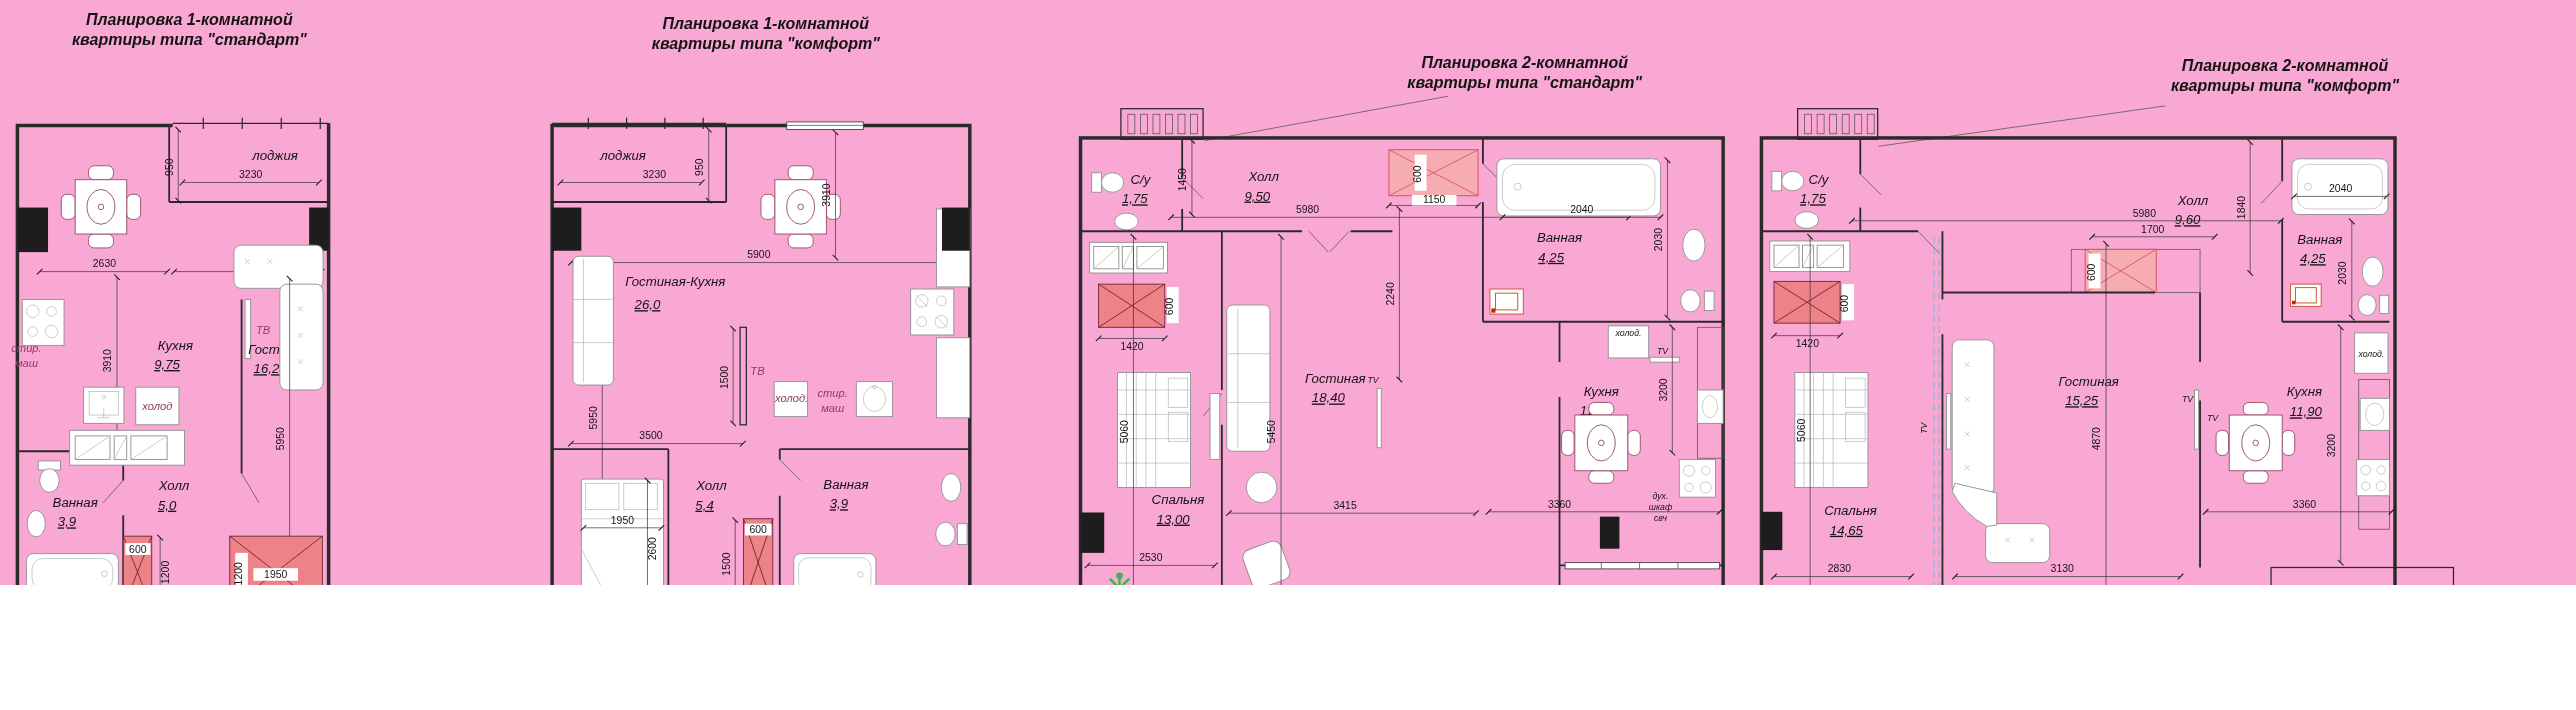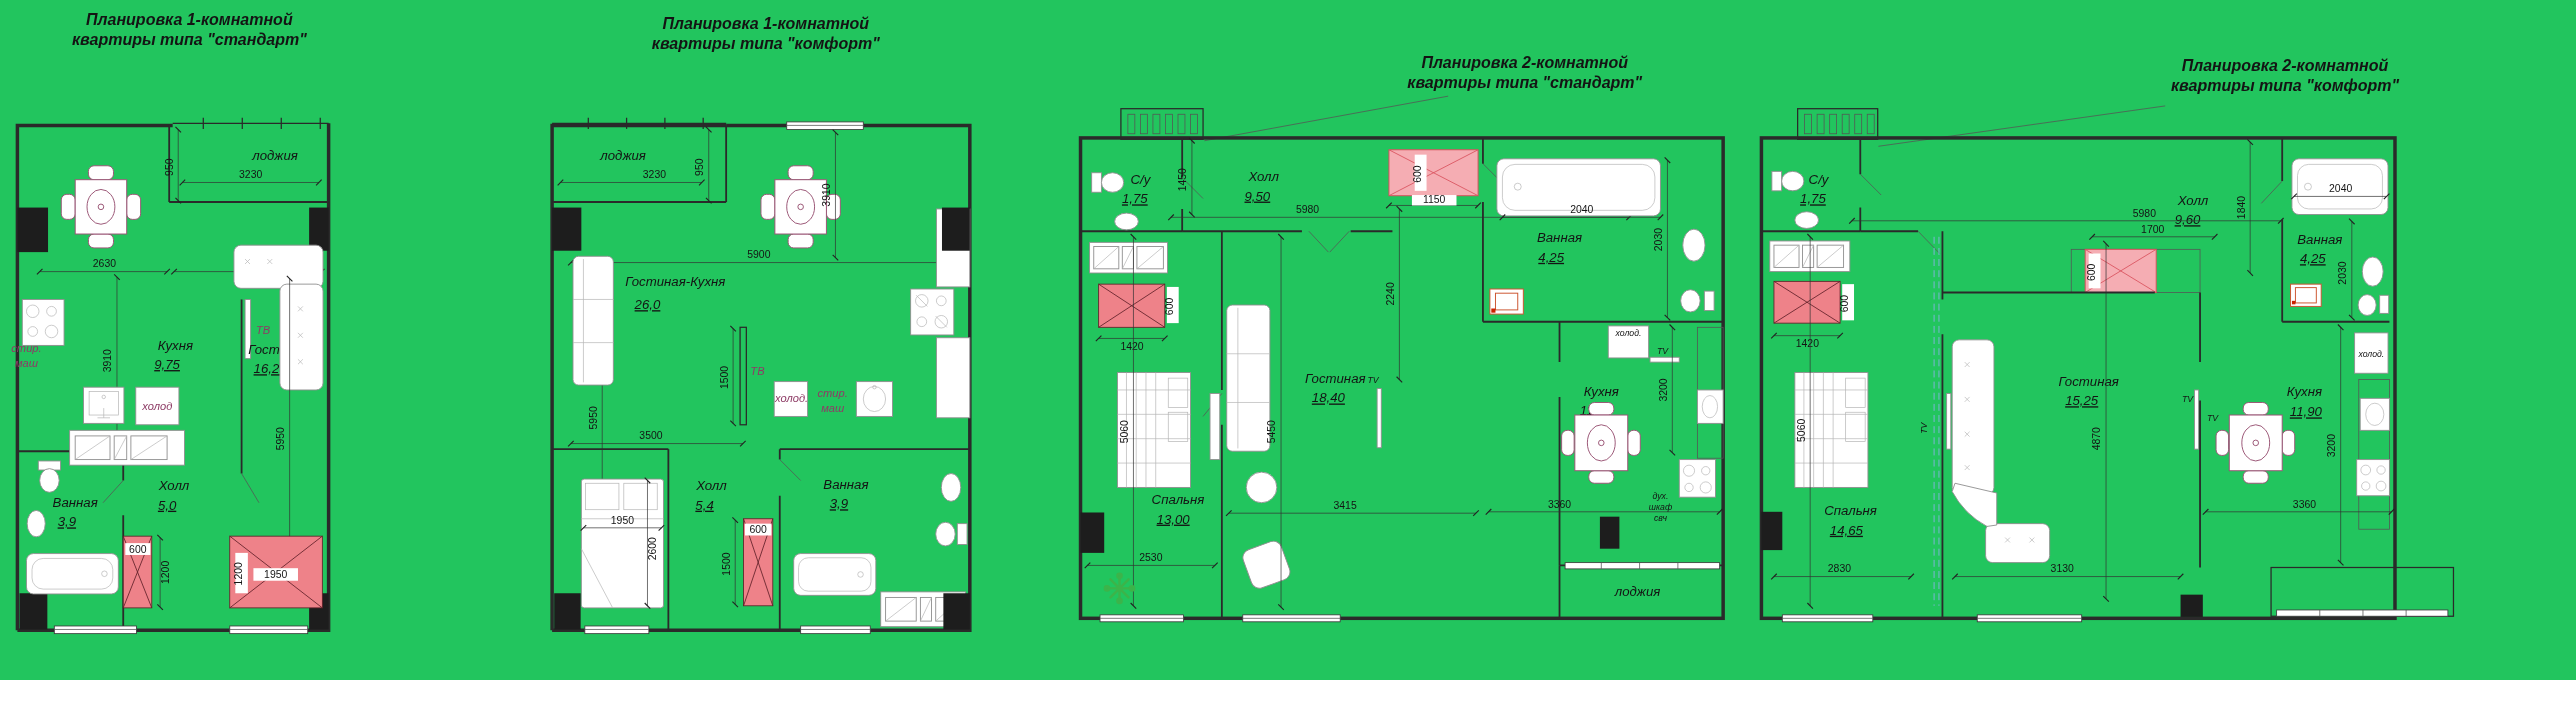--- a/index.html
+++ b/index.html
@@ -1,16 +1,16 @@
 <!DOCTYPE html>
 <html style="font-size:11px"><head>
 <meta charset="utf-8">
 <style>
   html,body{margin:0;padding:0;background:#fff;}
-  #stage{position:relative;width:2576px;height:680px;background:#22c55e;overflow:hidden;}
+  #stage{position:relative;width:2576px;height:585px;background:#f9a8d4;overflow:hidden;}
   svg text{font-family:"Liberation Sans","DejaVu Sans",sans-serif;fill:#141414;}
   .ttl{font-size:23px;font-style:italic;font-weight:bold;text-anchor:middle;}
   .rm {font-size:19px;font-style:italic;text-anchor:middle;}
   .ar {font-size:19px;font-style:italic;text-anchor:middle;text-decoration:underline;}
   .dt {font-size:15px;text-anchor:middle;}
   .sm {font-size:12.5px;font-style:italic;text-anchor:middle;}
   .pur{font-size:16px;font-style:italic;text-anchor:middle;fill:#8e3c66;}
   .w5{stroke:#2a2a2a;stroke-width:5;fill:none;}
   .w3{stroke:#2a2a2a;stroke-width:2.6;fill:none;}
   .w2{stroke:#2a2a2a;stroke-width:1.8;fill:none;}

